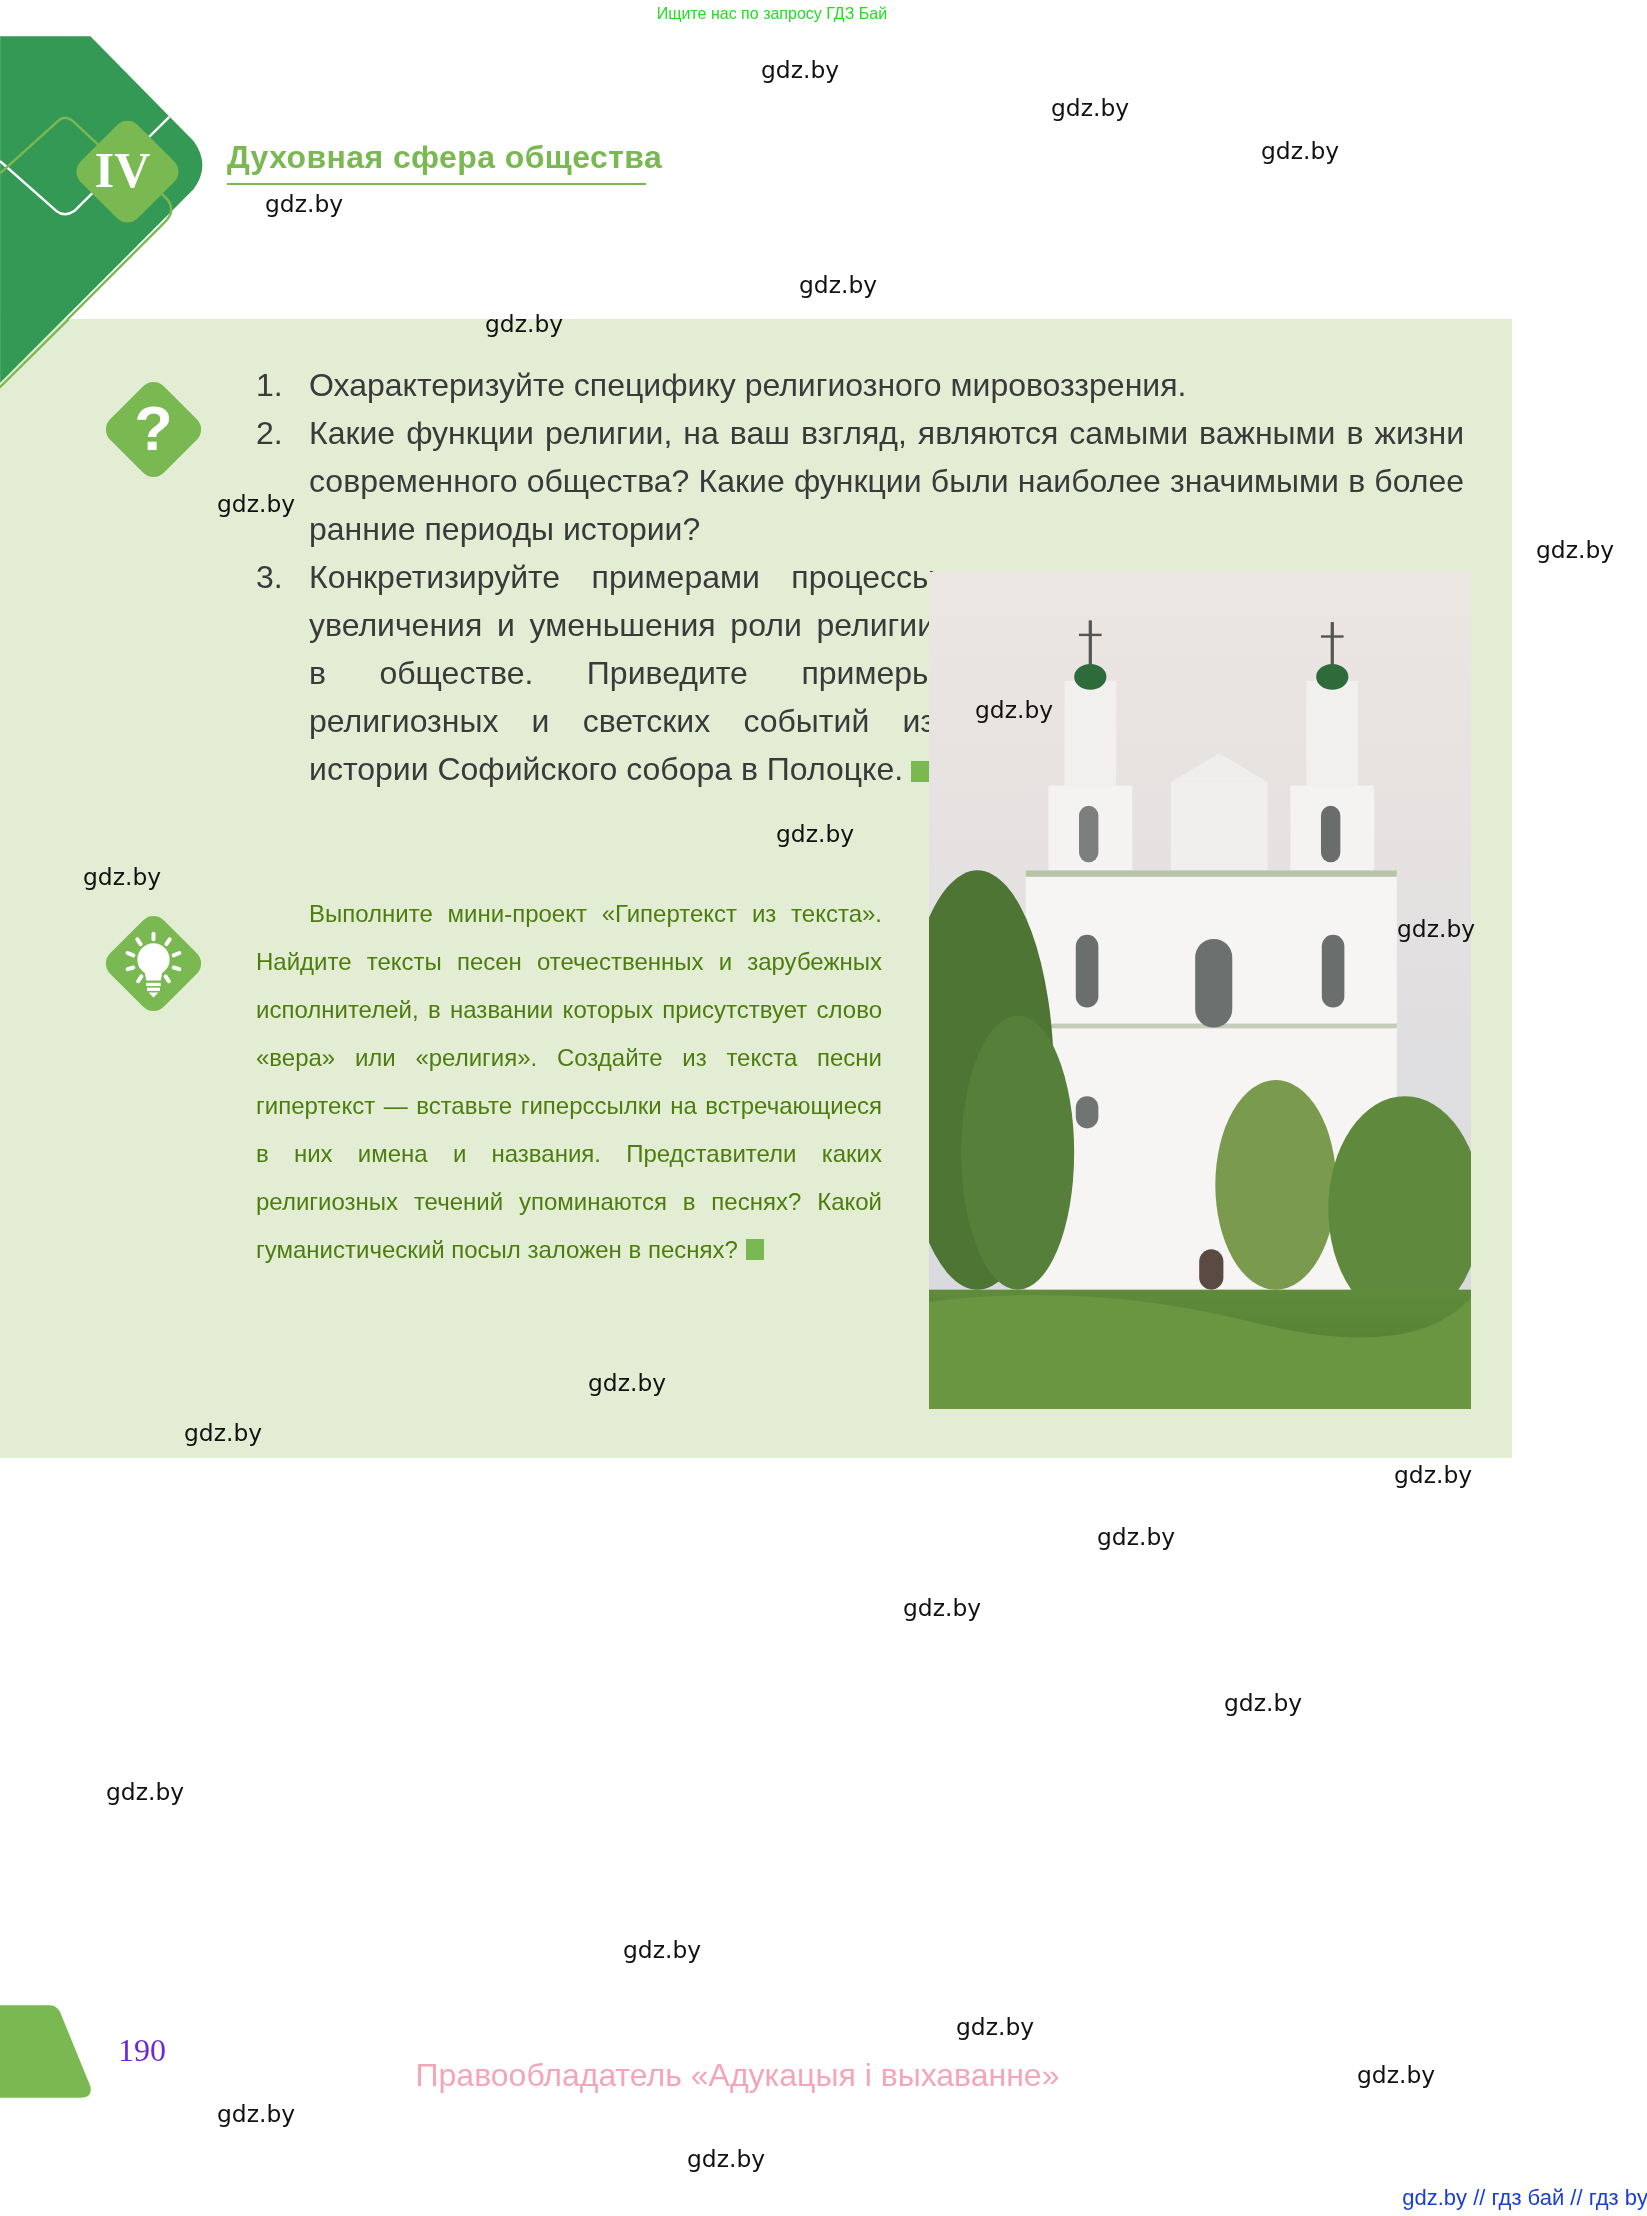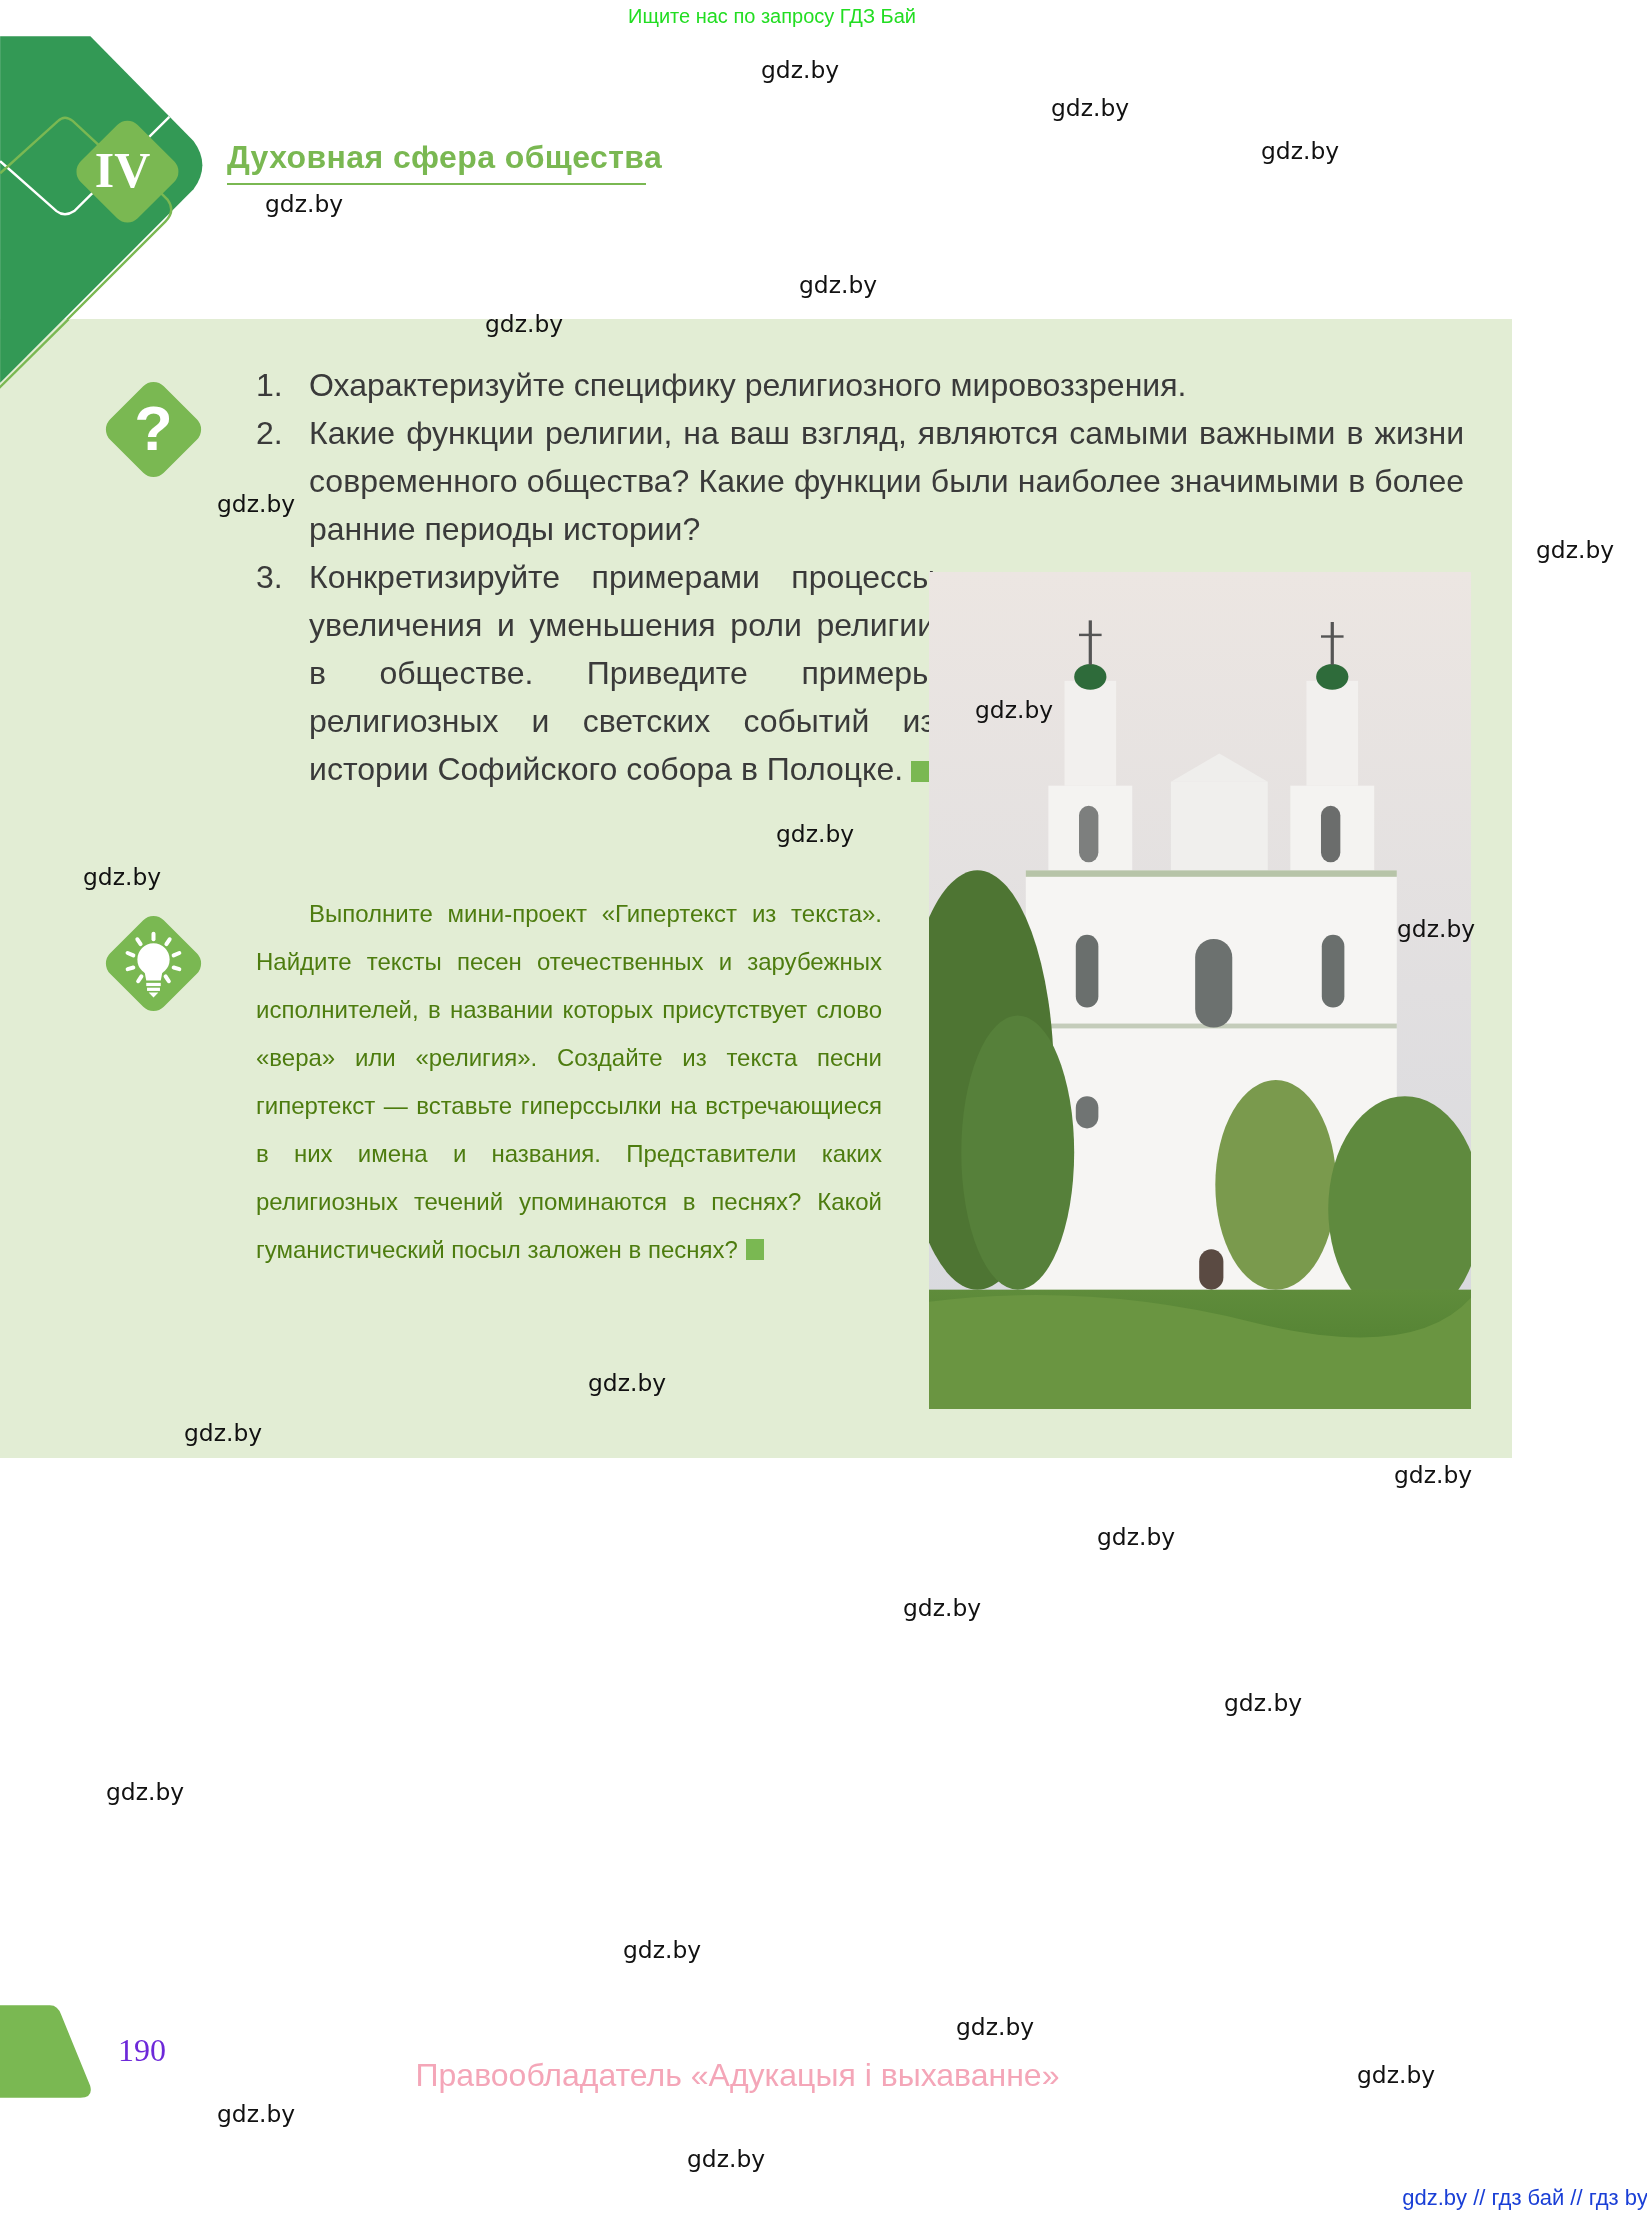--- a/index.html
+++ b/index.html
@@ -4,21 +4,21 @@
 <style>
   html, body { margin: 0; padding: 0; }
   body {
     width: 1648px; height: 2216px; position: relative; overflow: hidden;
     background: #ffffff;
     font-family: "Liberation Sans", sans-serif;
   }
   .abs { position: absolute; }
   .top-banner {
     left: 0; width: 1544px; top: 4.8px; text-align: center;
-    color: #22dd22; font-size: 20px; font-family: "Liberation Sans", sans-serif;
+    color: #22dd22; font-size: 16px; font-family: "Liberation Sans", sans-serif;
   }
   .chapter-deco { left: 0; top: 0; width: 242px; height: 419px; }
   .chapter-title {
     left: 227px; top: 139px; color: #7ab852; font-size: 32px; font-weight: bold;
     font-family: "Liberation Sans", sans-serif; letter-spacing: 0.4px;
   }
   .chapter-rule { left: 227px; top: 183px; width: 419px; height: 2.4px; background: #7ab852; }
 
   .panel {
     left: 0; top: 319px; width: 1512px; height: 1139px; background: #e2edd4;

